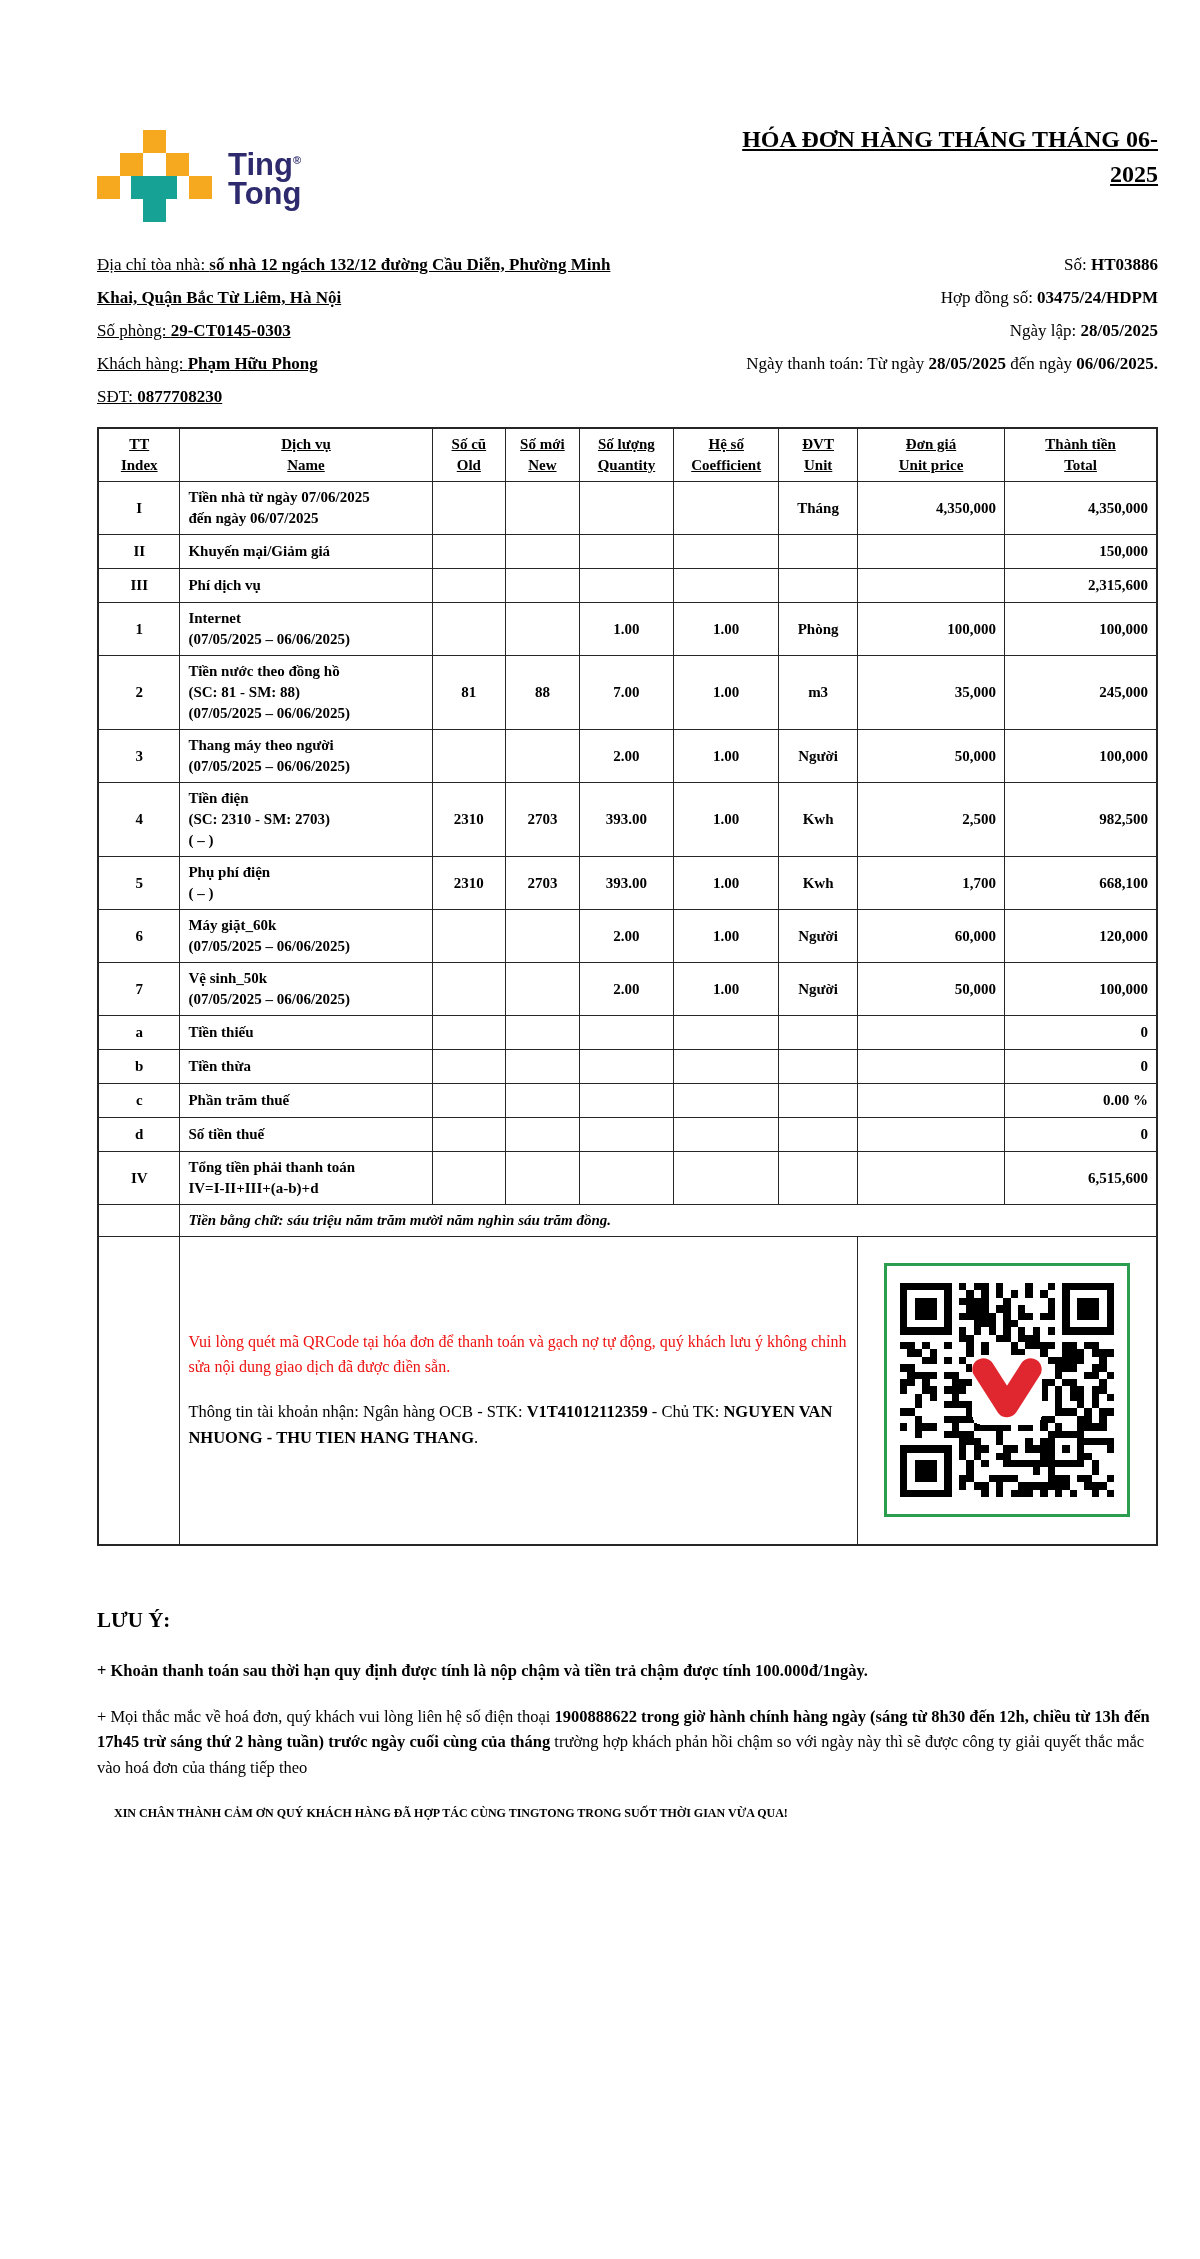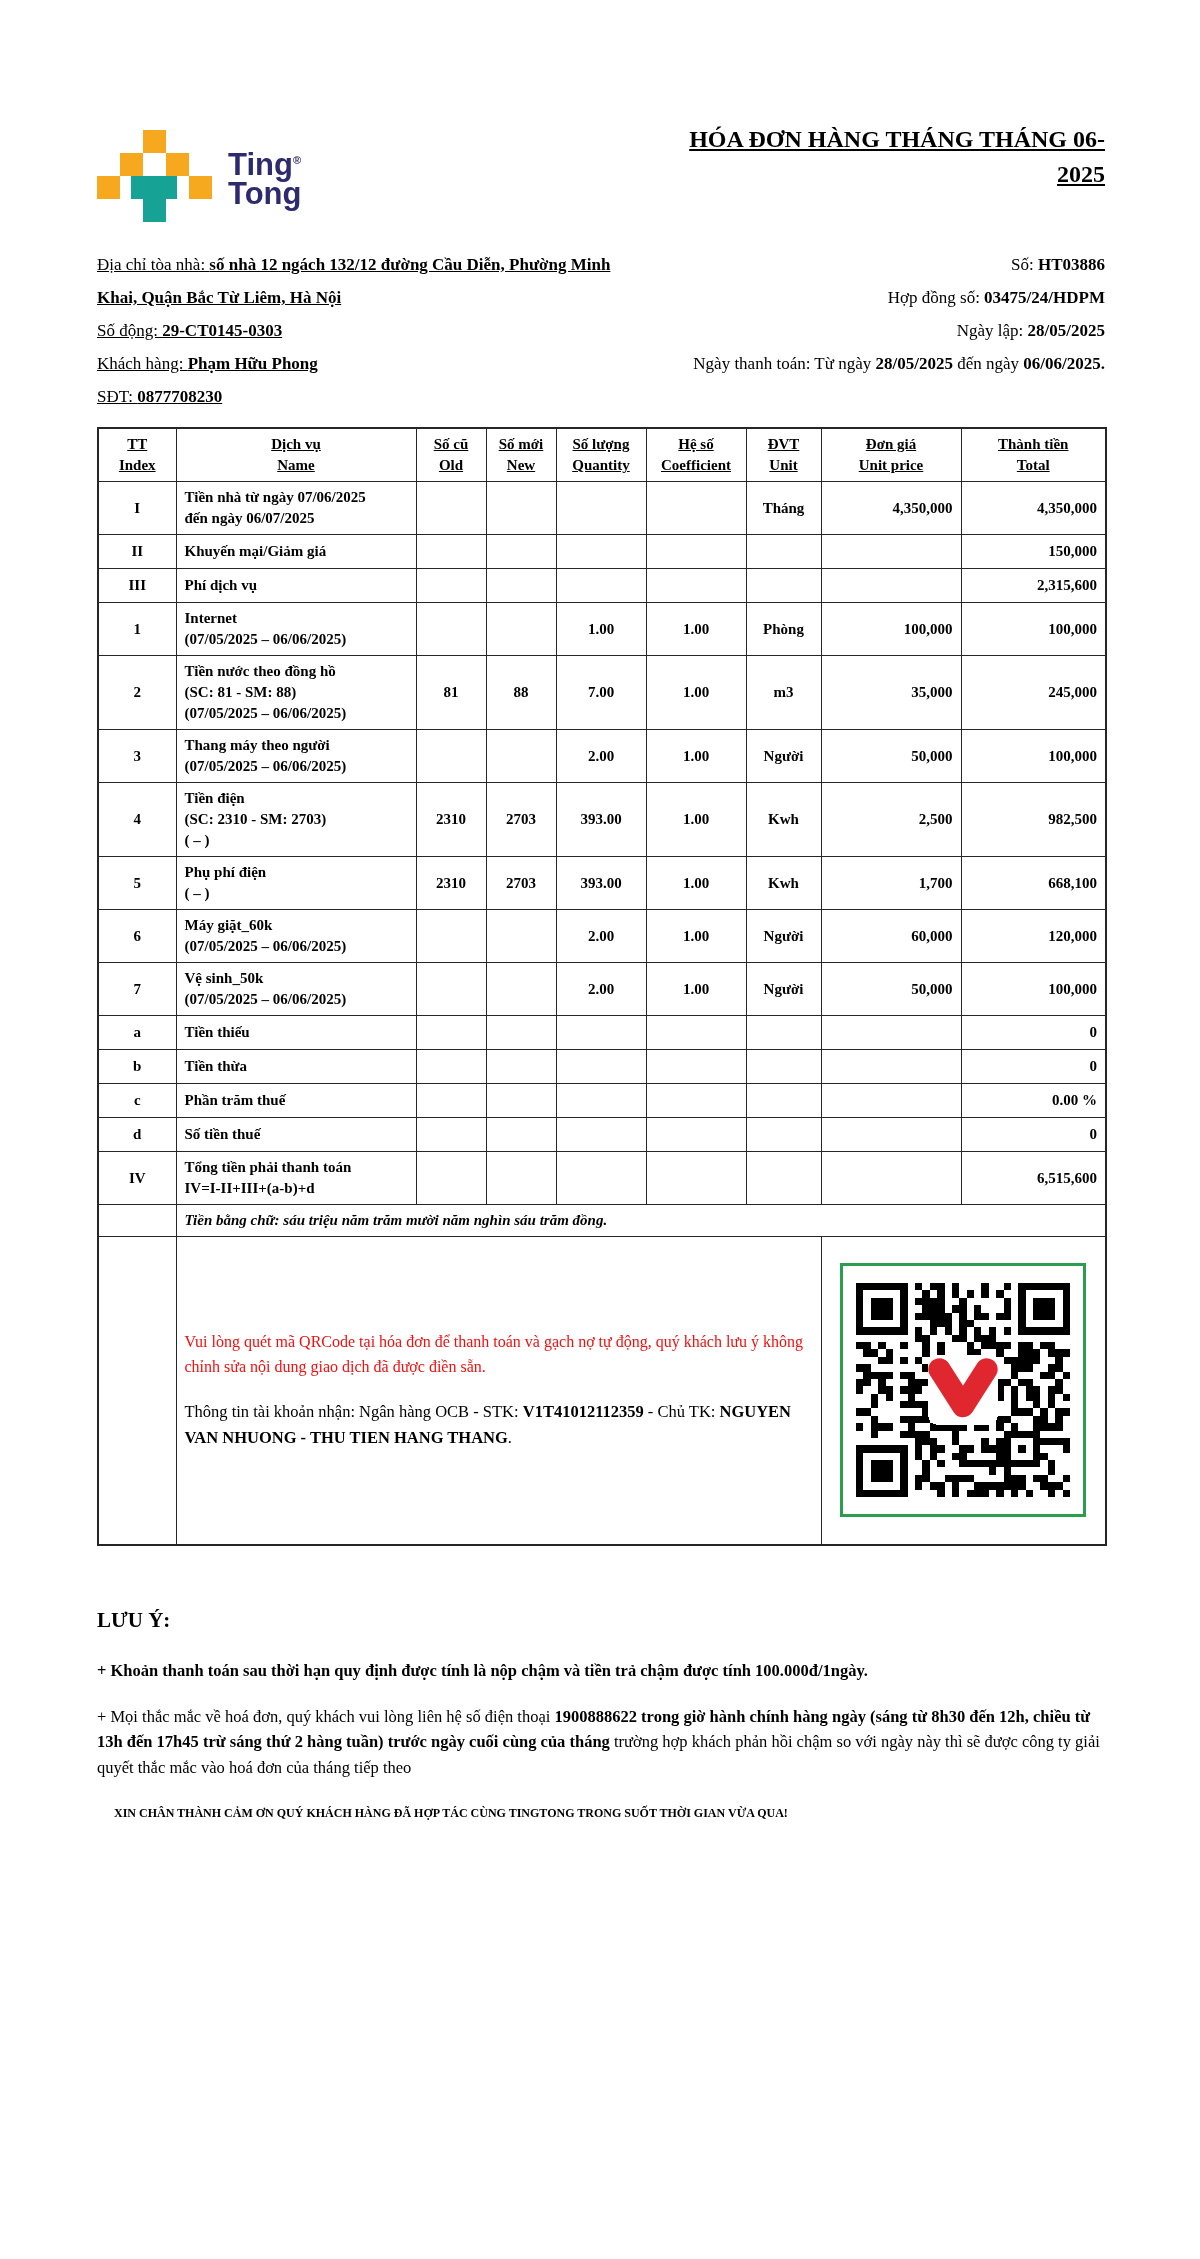--- a/index.html
+++ b/index.html
@@ -9,21 +9,21 @@
     --logo-teal:#16a295;
     --logo-navy:#2d2a6e;
     --line:#262626;
   }
   *{box-sizing:border-box;}
   html,body{margin:0;padding:0;background:#fff;}
   .page{
     width:1200px;height:2259px;margin:0 auto;position:relative;overflow:hidden;
     background:#fff;color:#000;
     font-family:"Liberation Serif","DejaVu Serif",serif;
-    padding:130px 95px 0 97px;
+    padding:130px 42px 0 97px;
   }
   
   .header-row{display:flex;justify-content:space-between;align-items:flex-start;margin-bottom:26px;}
   .logo{display:flex;align-items:flex-start;gap:16px;}
   .logo-icon{position:relative;width:115px;height:92px;flex:0 0 auto;}
   .logo-icon .sq{position:absolute;width:23px;height:23px;}
   .sq.o1{left:46px;top:0;background:var(--logo-orange);}
   .sq.o2{left:23px;top:23px;background:var(--logo-orange);}
   .sq.o3{left:69px;top:23px;background:var(--logo-orange);}
   .sq.o4{left:0;top:46px;background:var(--logo-orange);}
@@ -87,21 +87,21 @@
         <div><span>Ting</span><span class="reg">®</span></div>
         <div>Tong</div>
       </div>
     </div>
     <div class="doc-title">HÓA ĐƠN HÀNG THÁNG THÁNG 06-2025</div>
   </div>
 
   <div class="info-row">
     <div class="info-left">
       <div class="info-line"><span>Địa chỉ tòa nhà: </span><b>số nhà 12 ngách 132/12 đường Cầu Diễn, Phường Minh Khai, Quận Bắc Từ Liêm, Hà Nội</b></div>
-      <div class="info-line"><span>Số động: </span><b>29-CT0145-0303</b></div>
+      <div class="info-line"><span>Số phòng: </span><b>29-CT0145-0303</b></div>
       <div class="info-line"><span>Khách hàng: </span><b>Phạm Hữu Phong</b></div>
       <div class="info-line"><span>SĐT: </span><b>0877708230</b></div>
     </div>
     <div class="info-right">
       <div class="info-line"><span>Số: </span><b>HT03886</b></div>
       <div class="info-line"><span>Hợp đồng số: </span><b>03475/24/HDPM</b></div>
       <div class="info-line"><span>Ngày lập: </span><b>28/05/2025</b></div>
       <div class="info-line"><span>Ngày thanh toán: Từ ngày </span><b>28/05/2025</b><span> đến ngày </span><b>06/06/2025.</b></div>
     </div>
   </div>

